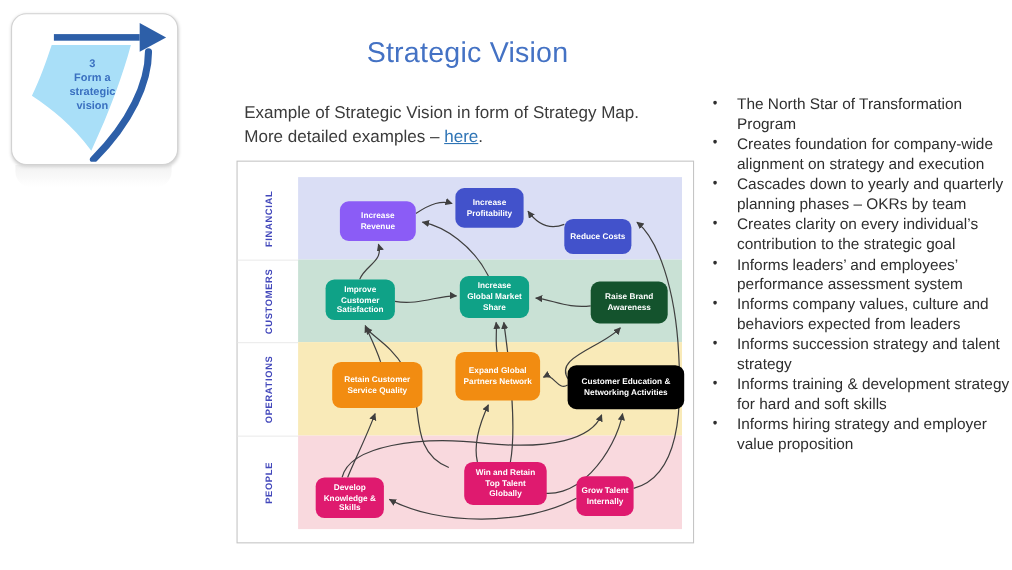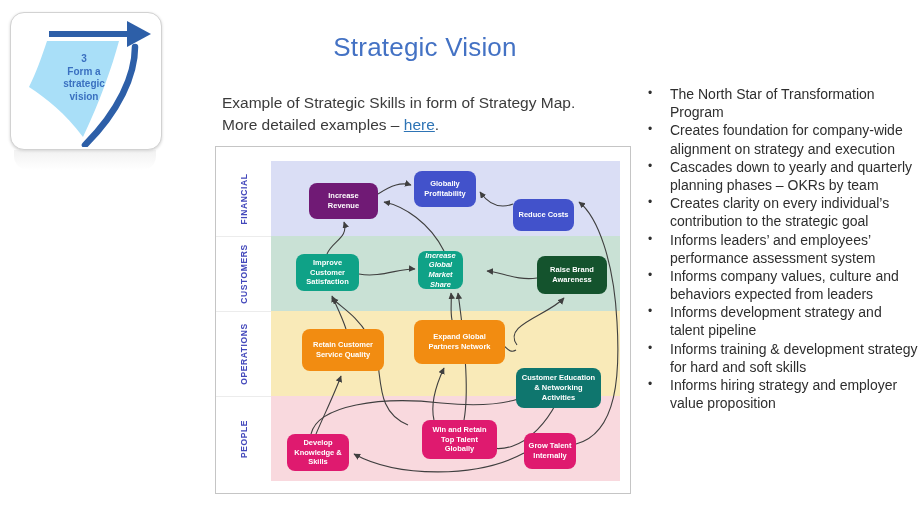--- a/index.html
+++ b/index.html
@@ -60,21 +60,21 @@
     <div>Form a</div>
     <div>strategic</div>
     <div>vision</div>
   </div>
 </div>
 <div class="badge-reflection"></div>
 
 <div class="title" style="color: rgb(68, 114, 196);">Strategic Vision</div>
 
 <div class="intro">
-  <span>Example of Strategic Skills in form of Strategy Map.</span><br>
+  <span>Example of Strategic Vision in form of Strategy Map.</span><br>
   <span>More detailed examples – </span><a style="color: rgb(46, 116, 181);">here</a><span>.</span>
 </div>
 
 <div class="map">
 
   <div class="band" style="top: 14px; height: 75px; background-color: rgb(218, 222, 245);"></div>
   <div class="band" style="top: 89px; height: 75px; background-color: rgb(201, 225, 213);"></div>
   <div class="band" style="top: 164px; height: 85px; background-color: rgb(249, 234, 184);"></div>
   <div class="band" style="top: 249px; height: 85px; background-color: rgb(249, 217, 222);"></div>
 
@@ -112,40 +112,40 @@
       <path d="M301,198 C286,178 331,169 348,151"></path>
       <path d="M265,298 C308,316 344,262 350,229"></path>
       <path d="M95,287 C102,258 165,249 225,256 C285,262 322,252 331,230"></path>
       <path d="M308,306 C262,331 182,331 138,307"></path>
       <path d="M100,287 C108,268 118,248 125,229"></path>
       <path d="M360,297 C402,286 404,225 401,175 C398,115 382,70 363,55"></path>
       <path d="M218,273 C214,256 220,238 228,221"></path>
     </g>
   </svg>
 
-  <div class="node" style="left: 93px; top: 36px; width: 69px; height: 36px; background-color: #701a75;">Increase Revenue</div>
-  <div class="node" style="left: 198px; top: 24px; width: 62px; height: 36px; background-color: rgb(66, 82, 203);">Globally Profitability</div>
+  <div class="node" style="left: 93px; top: 36px; width: 69px; height: 36px; background-color: #8b5cf6;">Increase Revenue</div>
+  <div class="node" style="left: 198px; top: 24px; width: 62px; height: 36px; background-color: rgb(66, 82, 203);">Increase Profitability</div>
   <div class="node" style="left: 297px; top: 52px; width: 61px; height: 32px; background-color: rgb(66, 82, 203);">Reduce Costs</div>
 
   <div class="node" style="left: 80px; top: 107px; width: 63px; height: 37px; background-color: rgb(15, 162, 135);">Improve Customer Satisfaction</div>
-  <div class="node" style="left: 202px; top: 104px; width: 45px; height: 38px; background-color: rgb(15, 162, 135); font-style: italic;">Increase Global Market Share</div>
+  <div class="node" style="left: 202px; top: 104px; width: 63px; height: 38px; background-color: rgb(15, 162, 135);">Increase Global Market Share</div>
   <div class="node" style="left: 321px; top: 109px; width: 70px; height: 38px; background-color: #14532d;">Raise Brand Awareness</div>
 
   <div class="node" style="left: 86px; top: 182px; width: 82px; height: 42px; background-color: rgb(242, 140, 17);">Retain Customer Service Quality</div>
-  <div class="node" style="left: 198px; top: 173px; width: 91px; height: 44px; background-color: rgb(242, 140, 17);">Expand Global Partners Network</div>
-  <div class="node" style="left: 300px; top: 185px; width: 85px; height: 40px; background-color: #0f766e; margin-top: 36px;">Customer Education &amp; Networking Activities</div>
+  <div class="node" style="left: 198px; top: 173px; width: 77px; height: 44px; background-color: rgb(242, 140, 17);">Expand Global Partners Network</div>
+  <div class="node" style="left: 300px; top: 185px; width: 106px; height: 40px; background-color: #000000;">Customer Education &amp; Networking Activities</div>
 
   <div class="node" style="left: 71px; top: 287px; width: 62px; height: 37px; background-color: rgb(223, 26, 111);">Develop Knowledge &amp; Skills</div>
   <div class="node" style="left: 190px; top: 273px; width: 75px; height: 39px; background-color: rgb(223, 26, 111); margin-left: 16px;">Win and Retain Top Talent Globally</div>
   <div class="node" style="left: 308px; top: 286px; width: 52px; height: 36px; background-color: rgb(223, 26, 111);">Grow Talent Internally</div>
 </div>
 
 <div class="bullets">
   <div class="bullet-item">The North Star of Transformation Program</div>
   <div class="bullet-item">Creates foundation for company-wide alignment on strategy and execution</div>
   <div class="bullet-item">Cascades down to yearly and quarterly planning phases – OKRs by team</div>
   <div class="bullet-item">Creates clarity on every individual’s contribution to the strategic goal</div>
   <div class="bullet-item">Informs leaders’ and employees’ performance assessment system</div>
   <div class="bullet-item">Informs company values, culture and behaviors expected from leaders</div>
-  <div class="bullet-item">Informs development strategy and talent pipeline</div>
+  <div class="bullet-item">Informs succession strategy and talent strategy</div>
   <div class="bullet-item">Informs training &amp; development strategy for hard and soft skills</div>
   <div class="bullet-item">Informs hiring strategy and employer value proposition</div>
 </div>
 
 </body></html>

